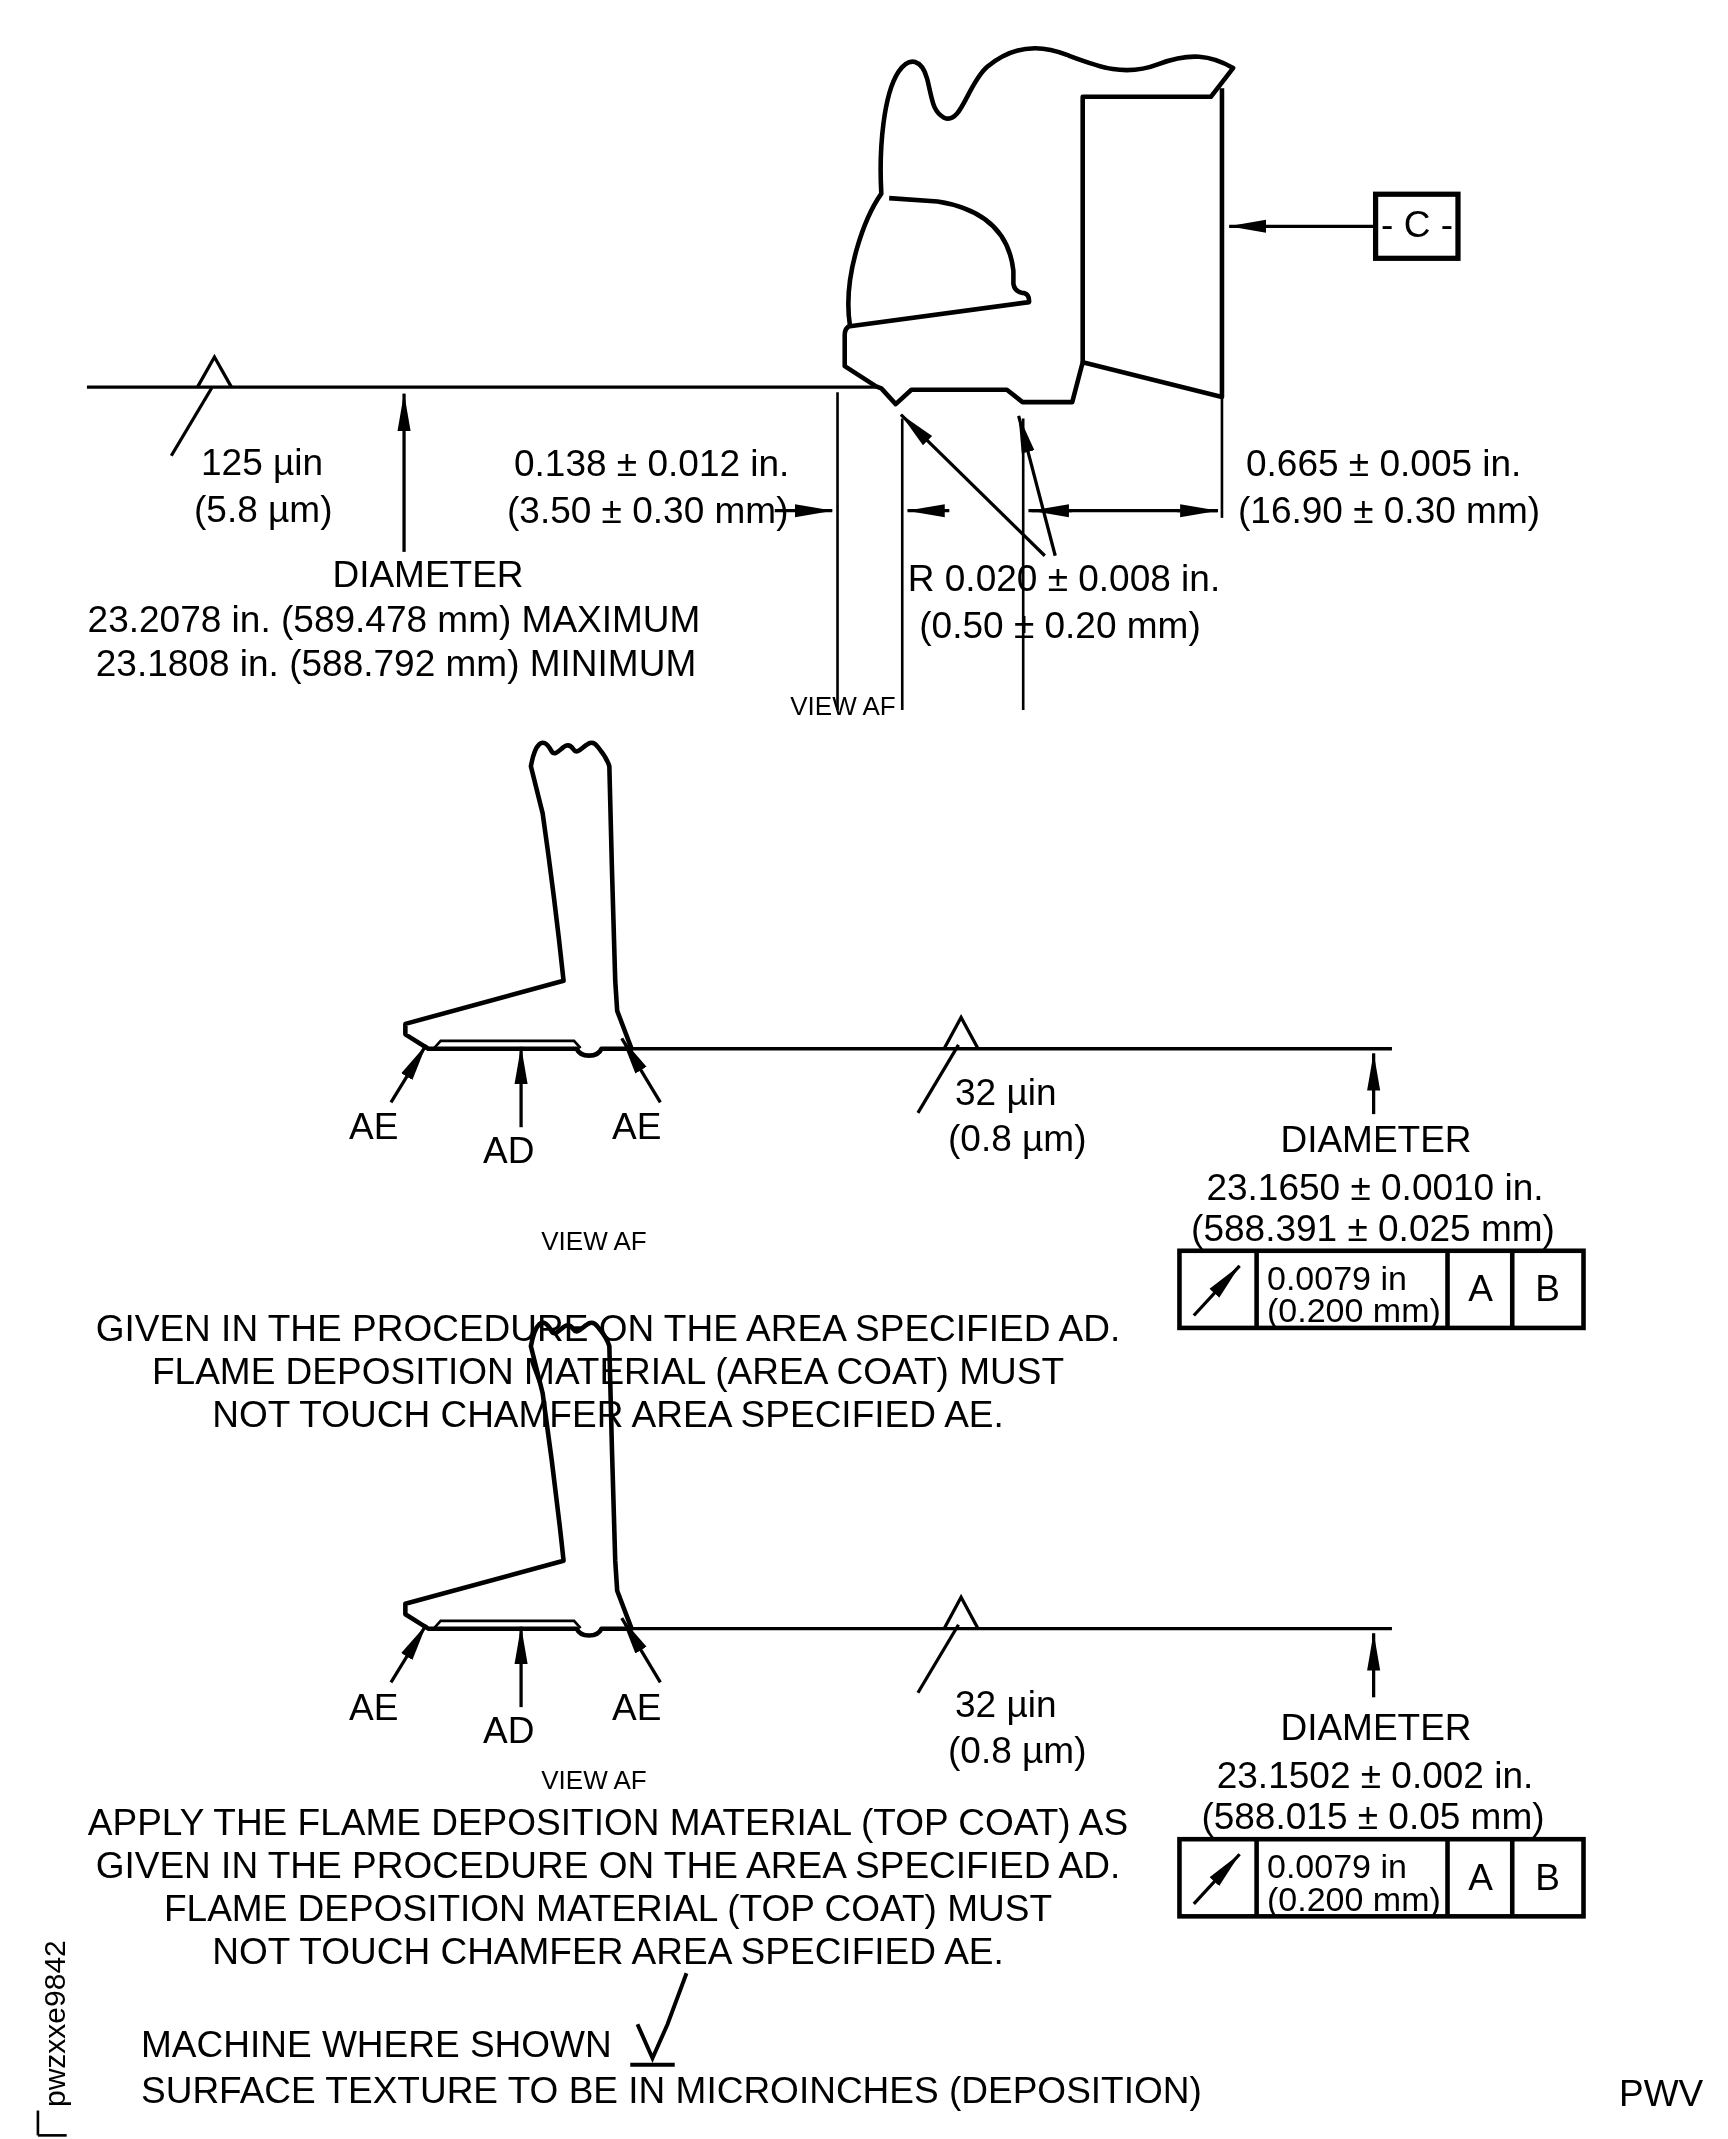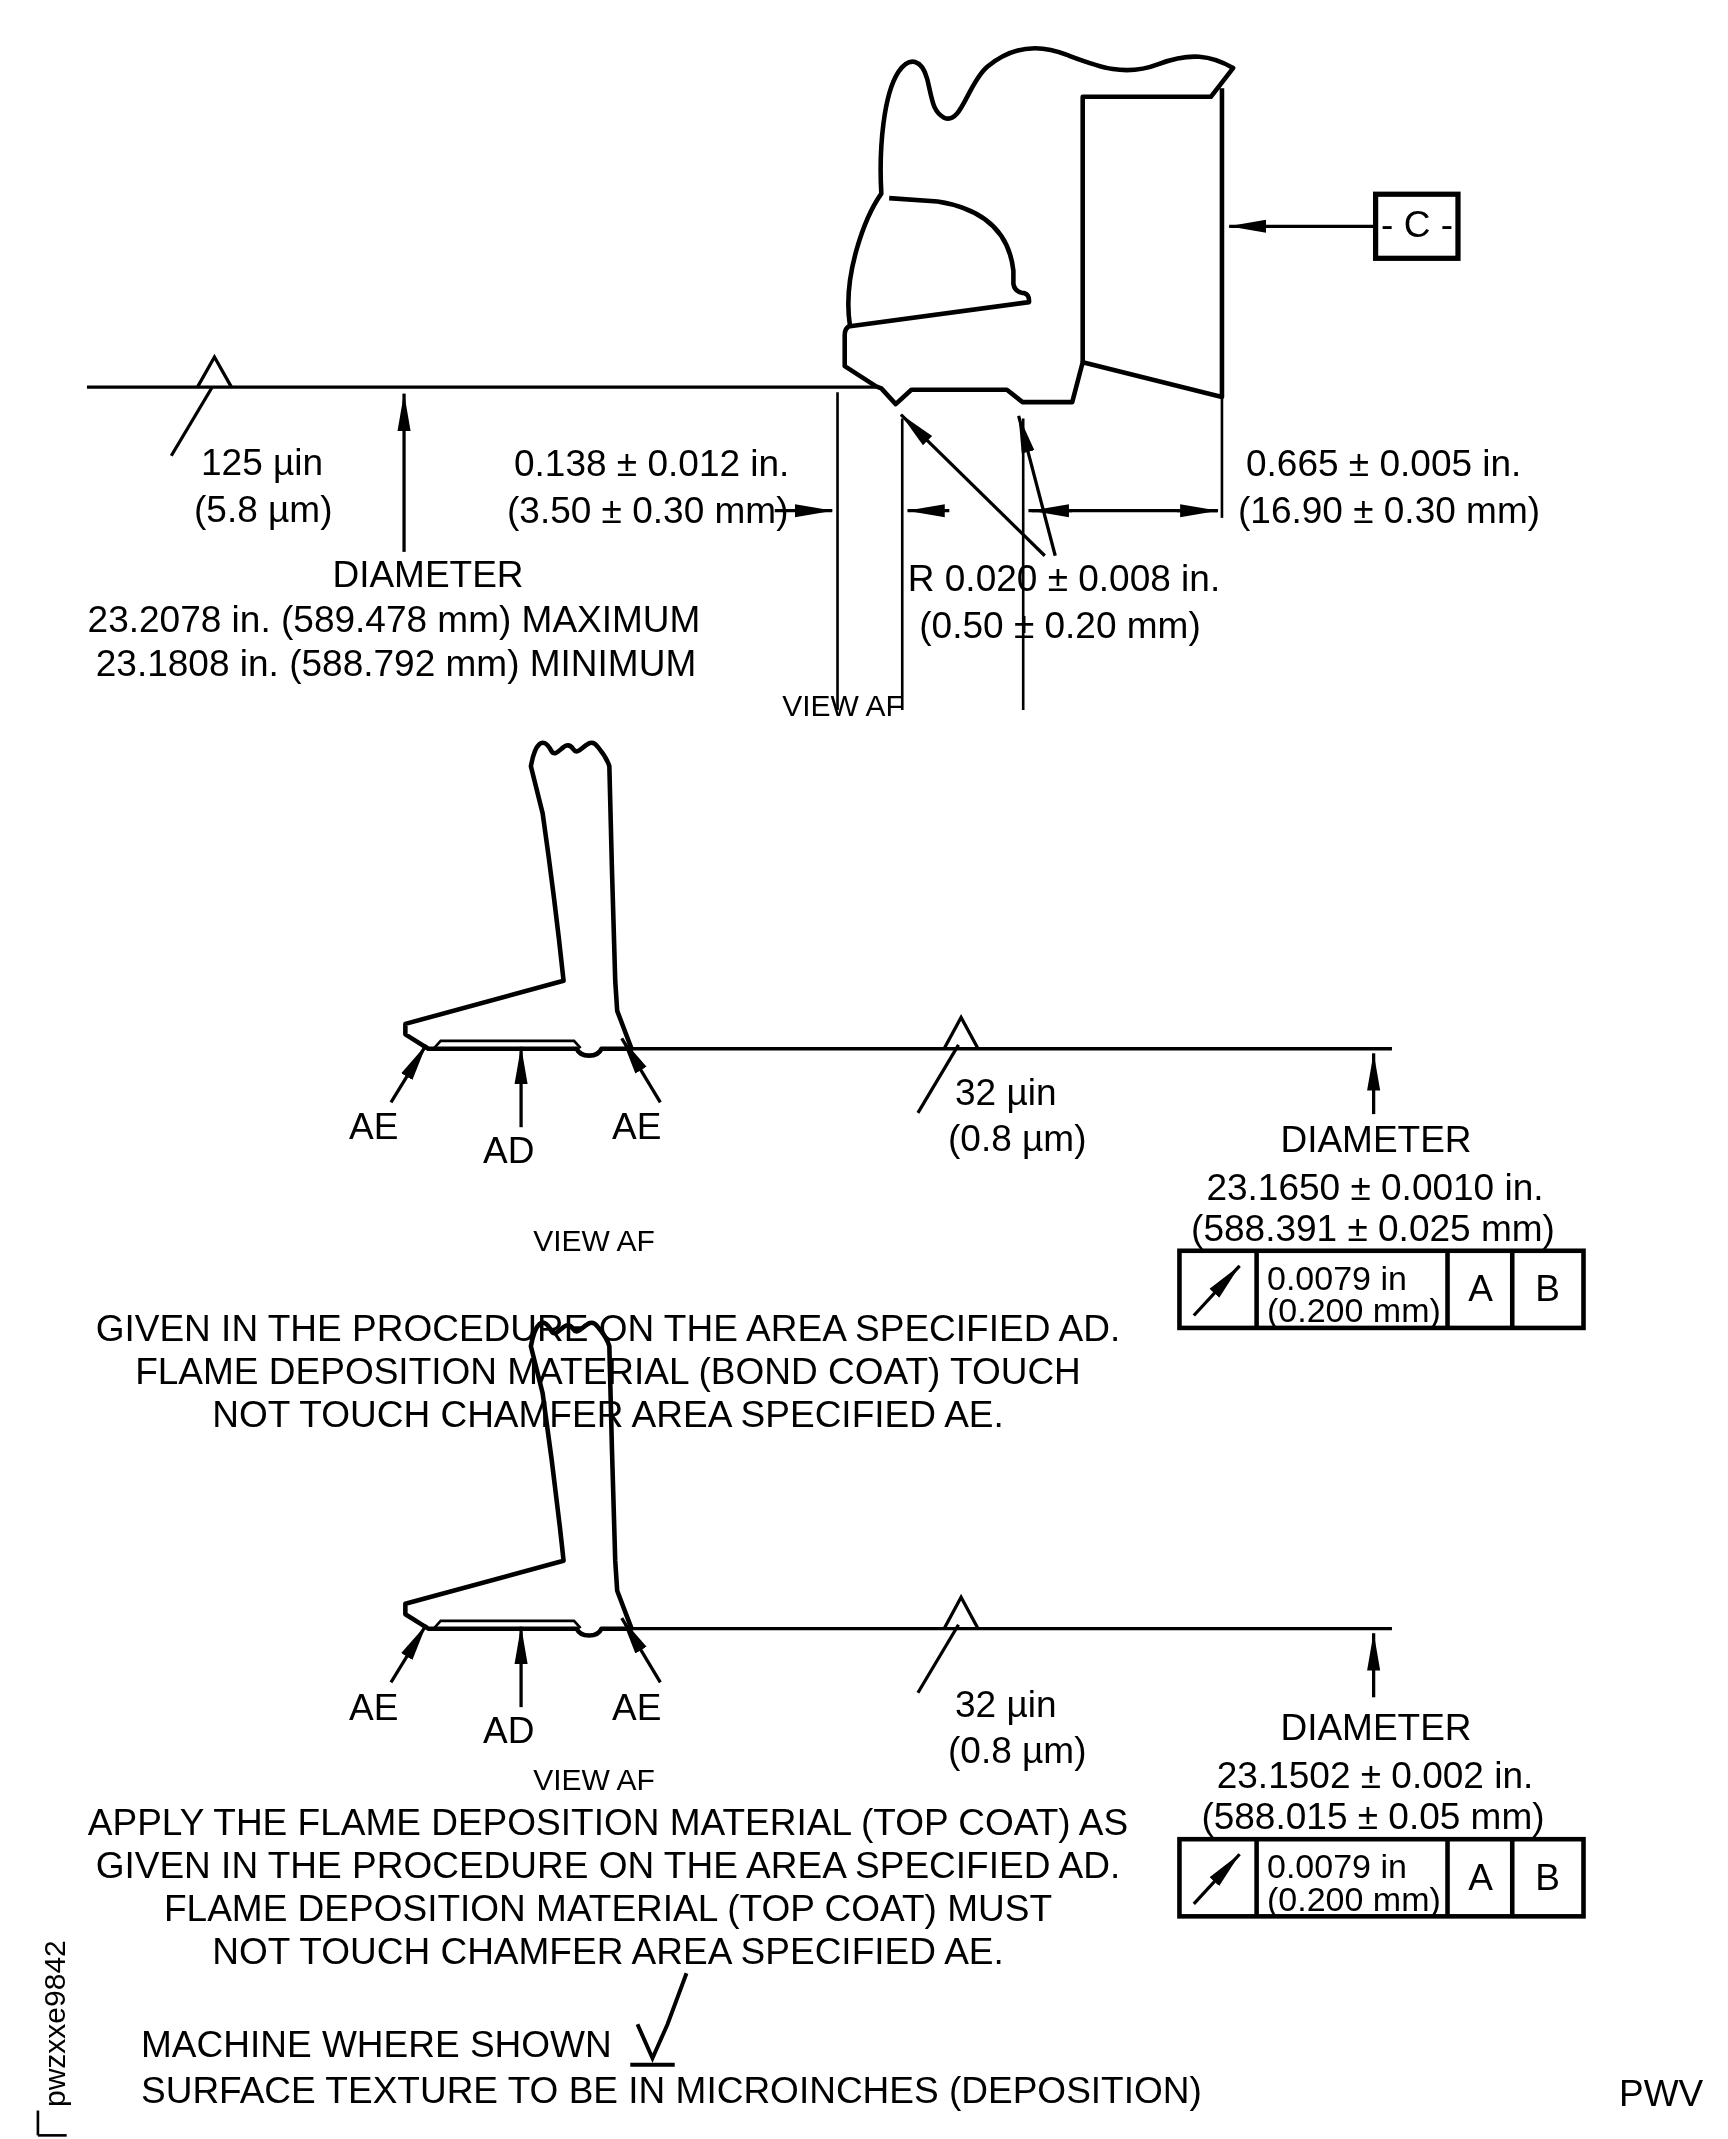--- a/index.html
+++ b/index.html
@@ -1,21 +1,21 @@
 <!DOCTYPE html>
 <html style="font-size:10.5px"><head>
 <meta charset="utf-8">
 <style>
   html,body{margin:0;padding:0;background:#fff;}
   #canvas{position:relative;width:1728px;height:2140px;background:#ffffff;overflow:hidden;
           font-family:"Liberation Sans","DejaVu Sans",sans-serif;color:#000;}
   svg{position:absolute;left:0;top:0;}
   .t{position:absolute;white-space:nowrap;font-size:37px;line-height:42px;color:#000;}
   .ctr{text-align:center;width:1046px;}
-  .big{font-size:30px;}
+  .big{font-size:26px;}
   .rot{transform:rotate(-90deg);transform-origin:left top;font-size:30px;}
 </style>
 </head>
 <body>
 
 <div id="canvas">
 
 <svg width="1728" height="2140" viewBox="0 0 2643 3273">
   <defs>
     <marker id="ah" viewBox="0 0 60 24" markerWidth="60" markerHeight="24" refX="57" refY="12" orient="auto" markerUnits="userSpaceOnUse">
@@ -172,21 +172,21 @@
 <div class="t ctr" style="left:541px;top:558px">R 0.020 ± 0.008 in.</div>
 <div class="t ctr" style="left:537px;top:605px">(0.50 ± 0.20 mm)</div>
 <div class="t" style="left:1376px;top:204px;width:82px;text-align:center">- C -</div>
 <div class="t ctr big" style="left:320px;top:685px">VIEW AF</div>
 
 <div class="t" style="left:349px;top:1106px">AE</div>
 <div class="t" style="left:483px;top:1130px">AD</div>
 <div class="t" style="left:612px;top:1106px">AE</div>
 <div class="t ctr big" style="left:71px;top:1220px">VIEW AF</div>
 <div class="t ctr" style="left:85px;top:1308px">GIVEN IN THE PROCEDURE ON THE AREA SPECIFIED AD.</div>
-<div class="t ctr" style="left:85px;top:1351px">FLAME DEPOSITION MATERIAL (BOND COAT) TOUCH</div>
+<div class="t ctr" style="left:85px;top:1351px">FLAME DEPOSITION MATERIAL (AREA COAT) MUST</div>
 <div class="t ctr" style="left:85px;top:1394px">NOT TOUCH CHAMFER AREA SPECIFIED AE.</div>
 <div class="t" style="left:955px;top:1072px">32 µin</div>
 <div class="t" style="left:948px;top:1118px">(0.8 µm)</div>
 <div class="t ctr" style="left:853px;top:1119px">DIAMETER</div>
 <div class="t ctr" style="left:852px;top:1167px">23.1650 ± 0.0010 in.</div>
 <div class="t ctr" style="left:850px;top:1208px">(588.391 ± 0.025 mm)</div>
 <div class="t" style="left:1267px;top:1257px;font-size:34px">0.0079 in</div>
 <div class="t" style="left:1267px;top:1289px;font-size:34px">(0.200 mm)</div>
 <div class="t" style="left:1448px;top:1268px;width:65px;text-align:center">A</div>
 <div class="t" style="left:1512px;top:1268px;width:71px;text-align:center">B</div>

